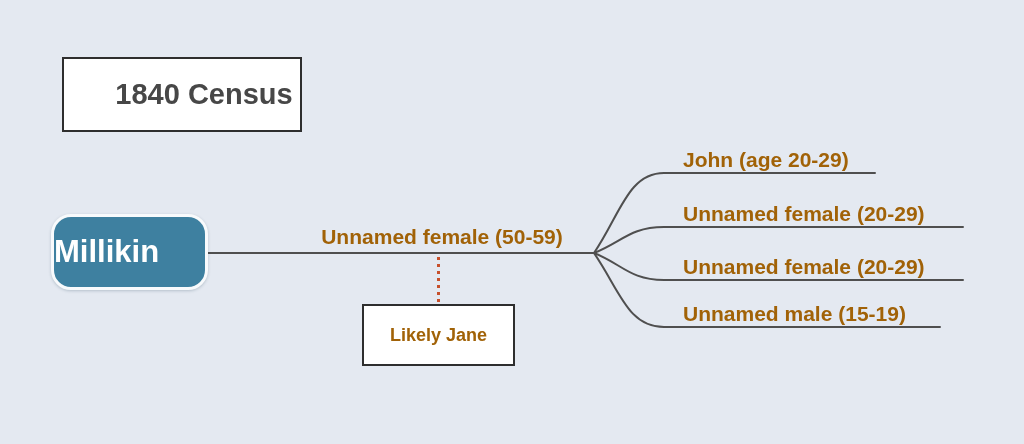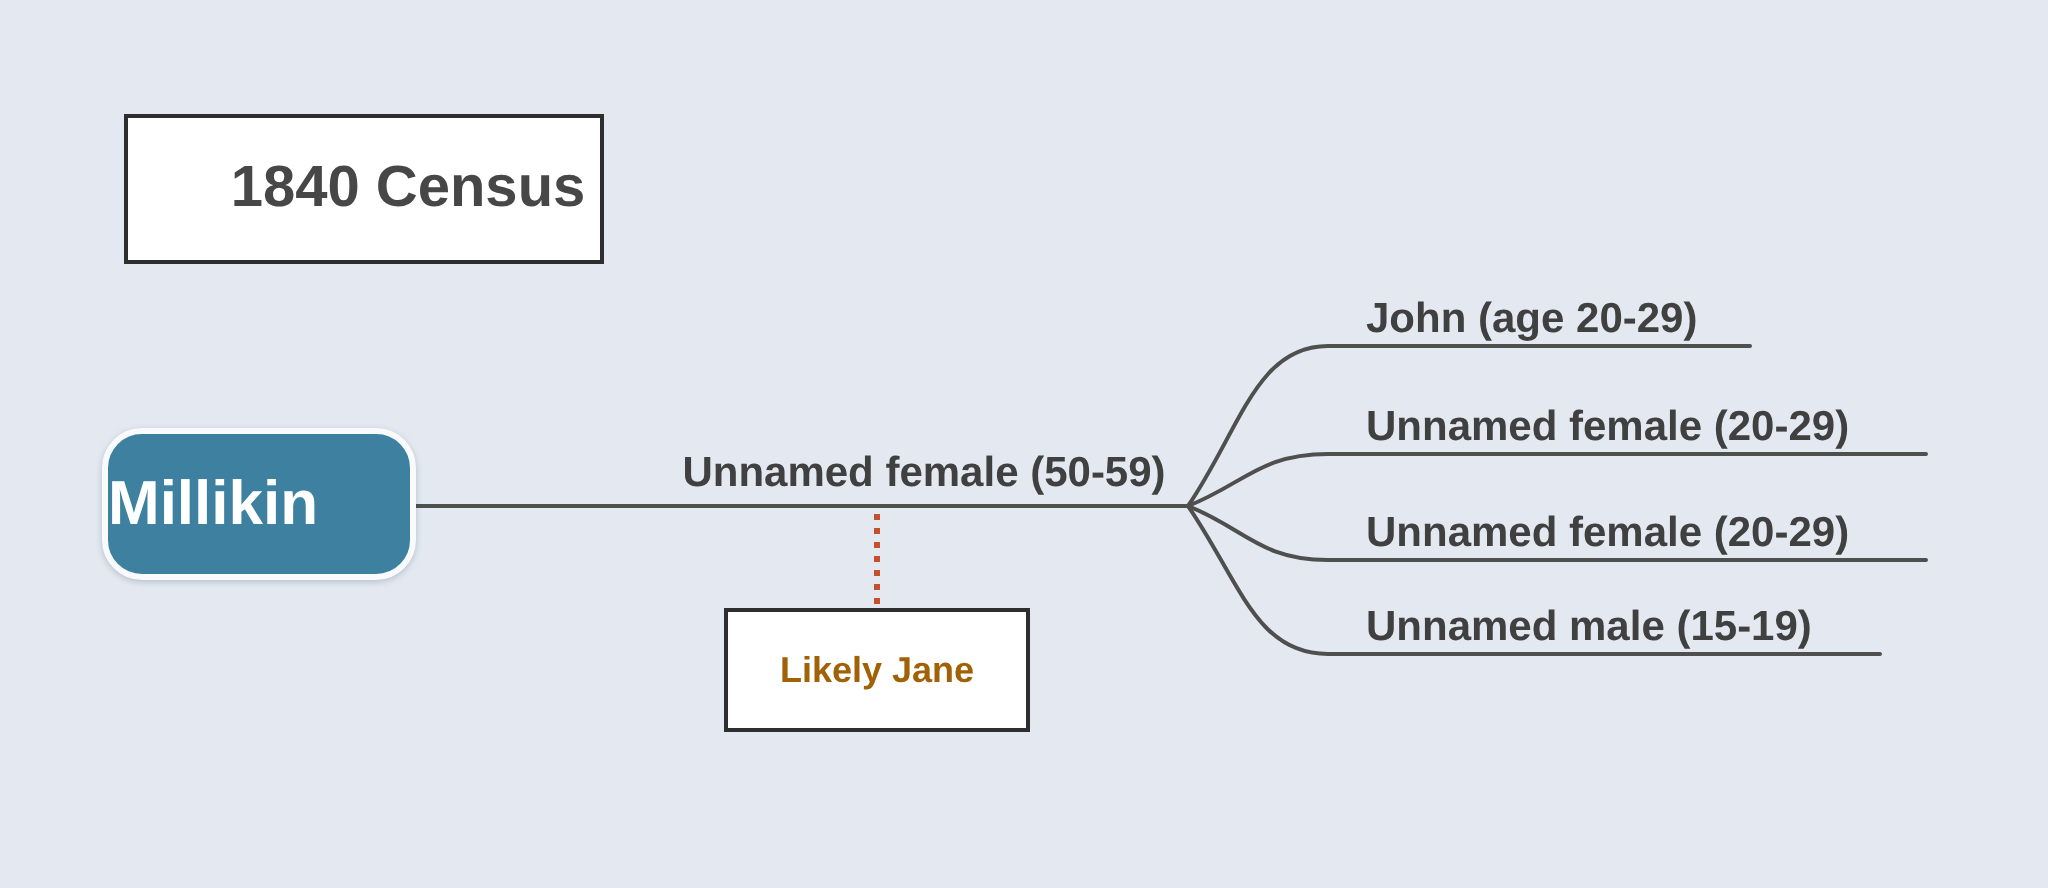--- a/index.html
+++ b/index.html
@@ -48,29 +48,28 @@
     border: 3px solid #f8fafc;
     border-radius: 20px;
     box-sizing: border-box;
     box-shadow: 0 1px 3px rgba(40,70,90,0.25);
     display: flex; align-items: center; justify-content: flex-start;
     font-weight: bold; font-size: 31px; color: #ffffff;
     cursor: default;
   }
   .branch-label {
     position: absolute;
-    font-weight: bold; font-size: 21px; color: #404040;
+    font-weight: bold; font-size: 21px; color: #a16207;
     line-height: 25px;
     white-space: nowrap;
     cursor: default;
   }
   .main-branch-label {
     left: 442px; top: 224px;
     transform: translateX(-50%);
-    margin-left: 20px;
   }
   .child-label-0 { left: 683px; top: 147px; }
   .child-label-1 { left: 683px; top: 201px; }
   .child-label-2 { left: 683px; top: 254px; }
   .child-label-3 { left: 683px; top: 301px; }
   .callout-box {
     position: absolute;
     left: 362px; top: 304px;
     width: 153px; height: 62px;
     background: #ffffff;

